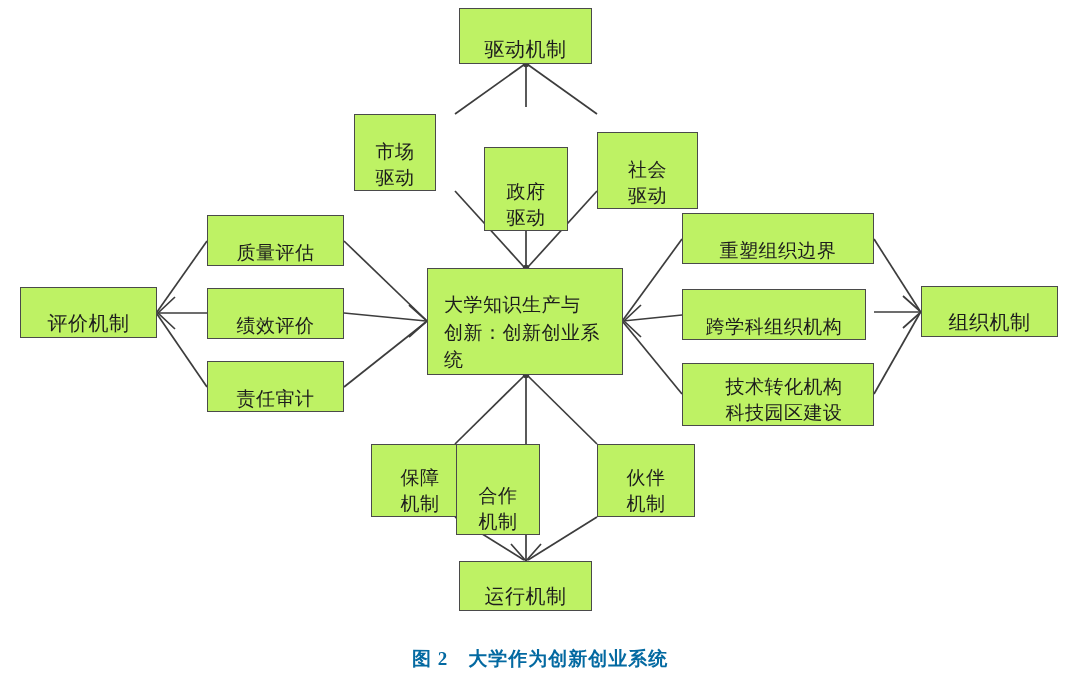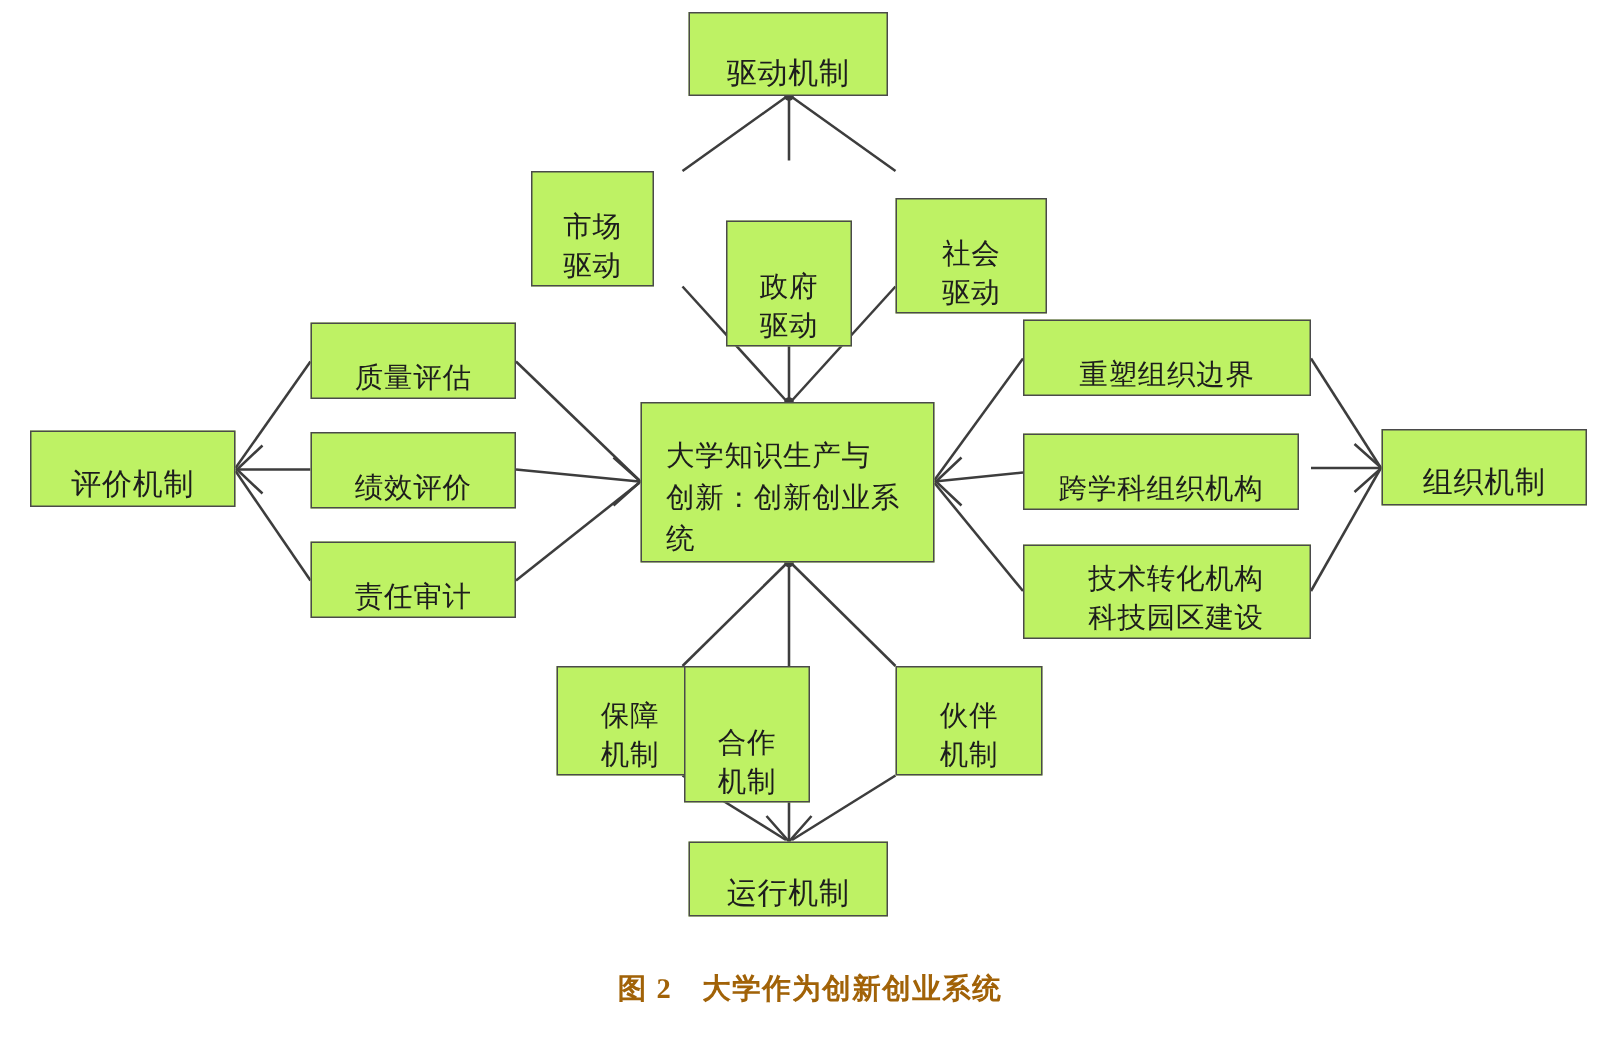--- a/index.html
+++ b/index.html
@@ -42,21 +42,21 @@
   .node.center { font-size: 19px; line-height: 1.45; text-align: left; padding: 0 16px; justify-content: flex-start; }
   .caption {
     position: absolute;
     left: 0;
     width: 1080px;
     text-align: center;
     font-weight: bold;
     font-size: 19px;
     letter-spacing: 1px;
     font-family: "Liberation Serif", "DejaVu Serif", serif;
-    color: #a16207;
+    color: #0369a1;
   }
 </style>
 </head>
 <body>
 
 <svg id="diagram-canvas" viewBox="0 0 1080 694" xmlns="http://www.w3.org/2000/svg">
   <defs>
     <marker id="arrow" viewBox="0 0 10 10" refX="9" refY="5" markerWidth="7" markerHeight="7" orient="auto-start-reverse">
       <path d="M 0 0 L 10 5 L 0 10 z" fill="#3d3d3d"></path>
     </marker>

